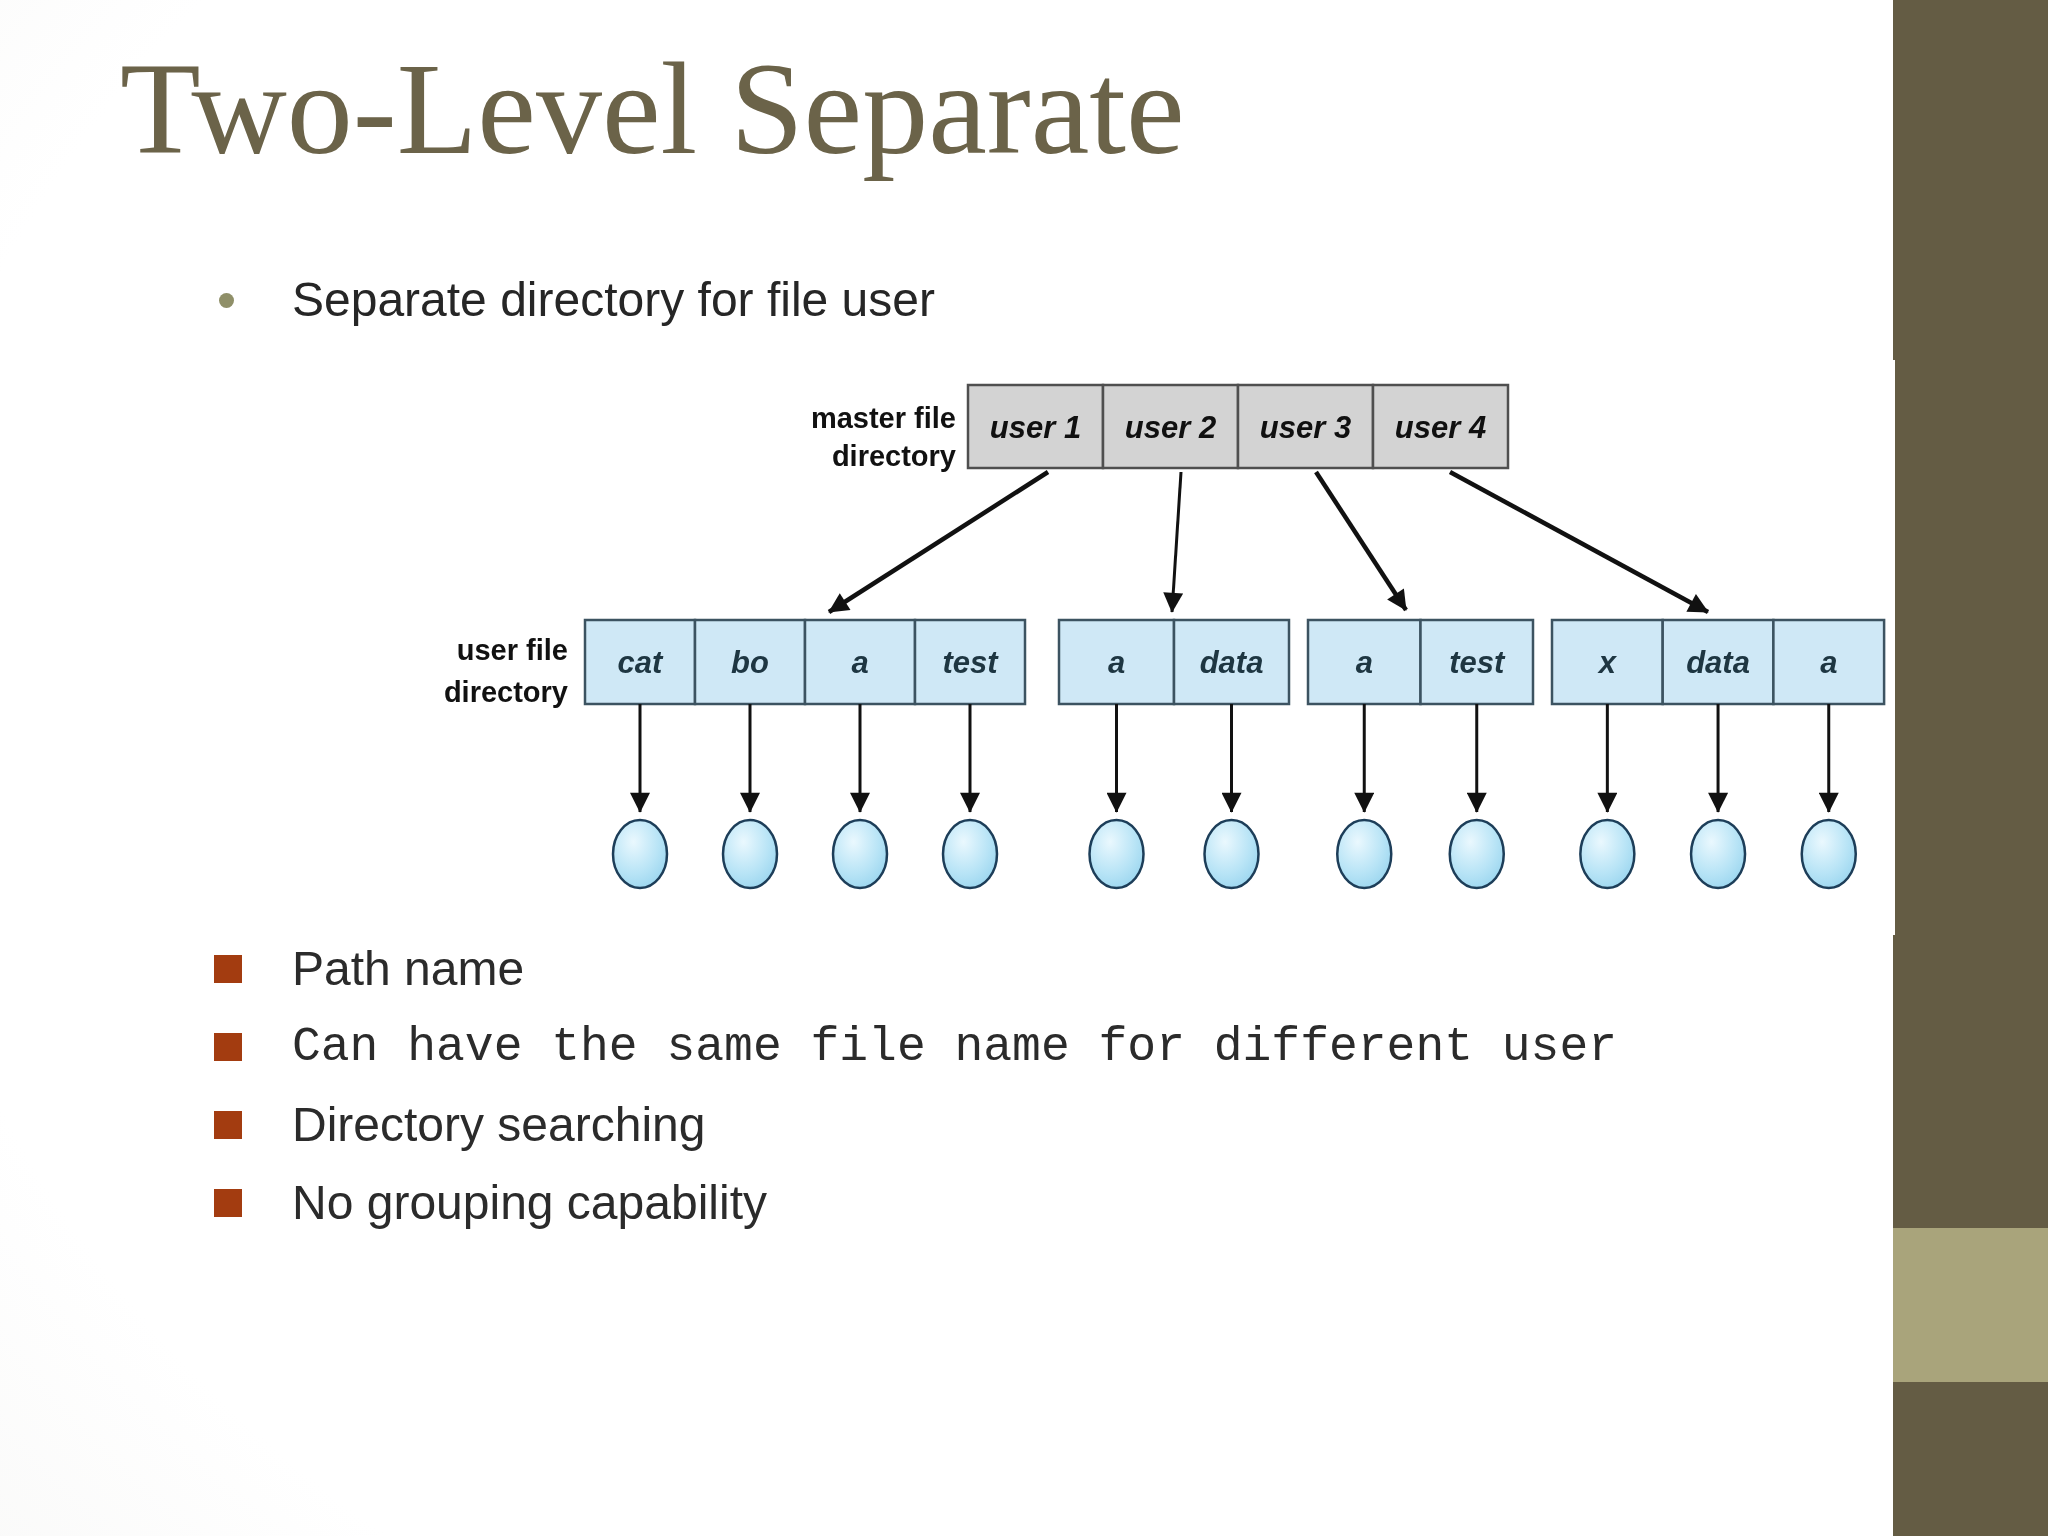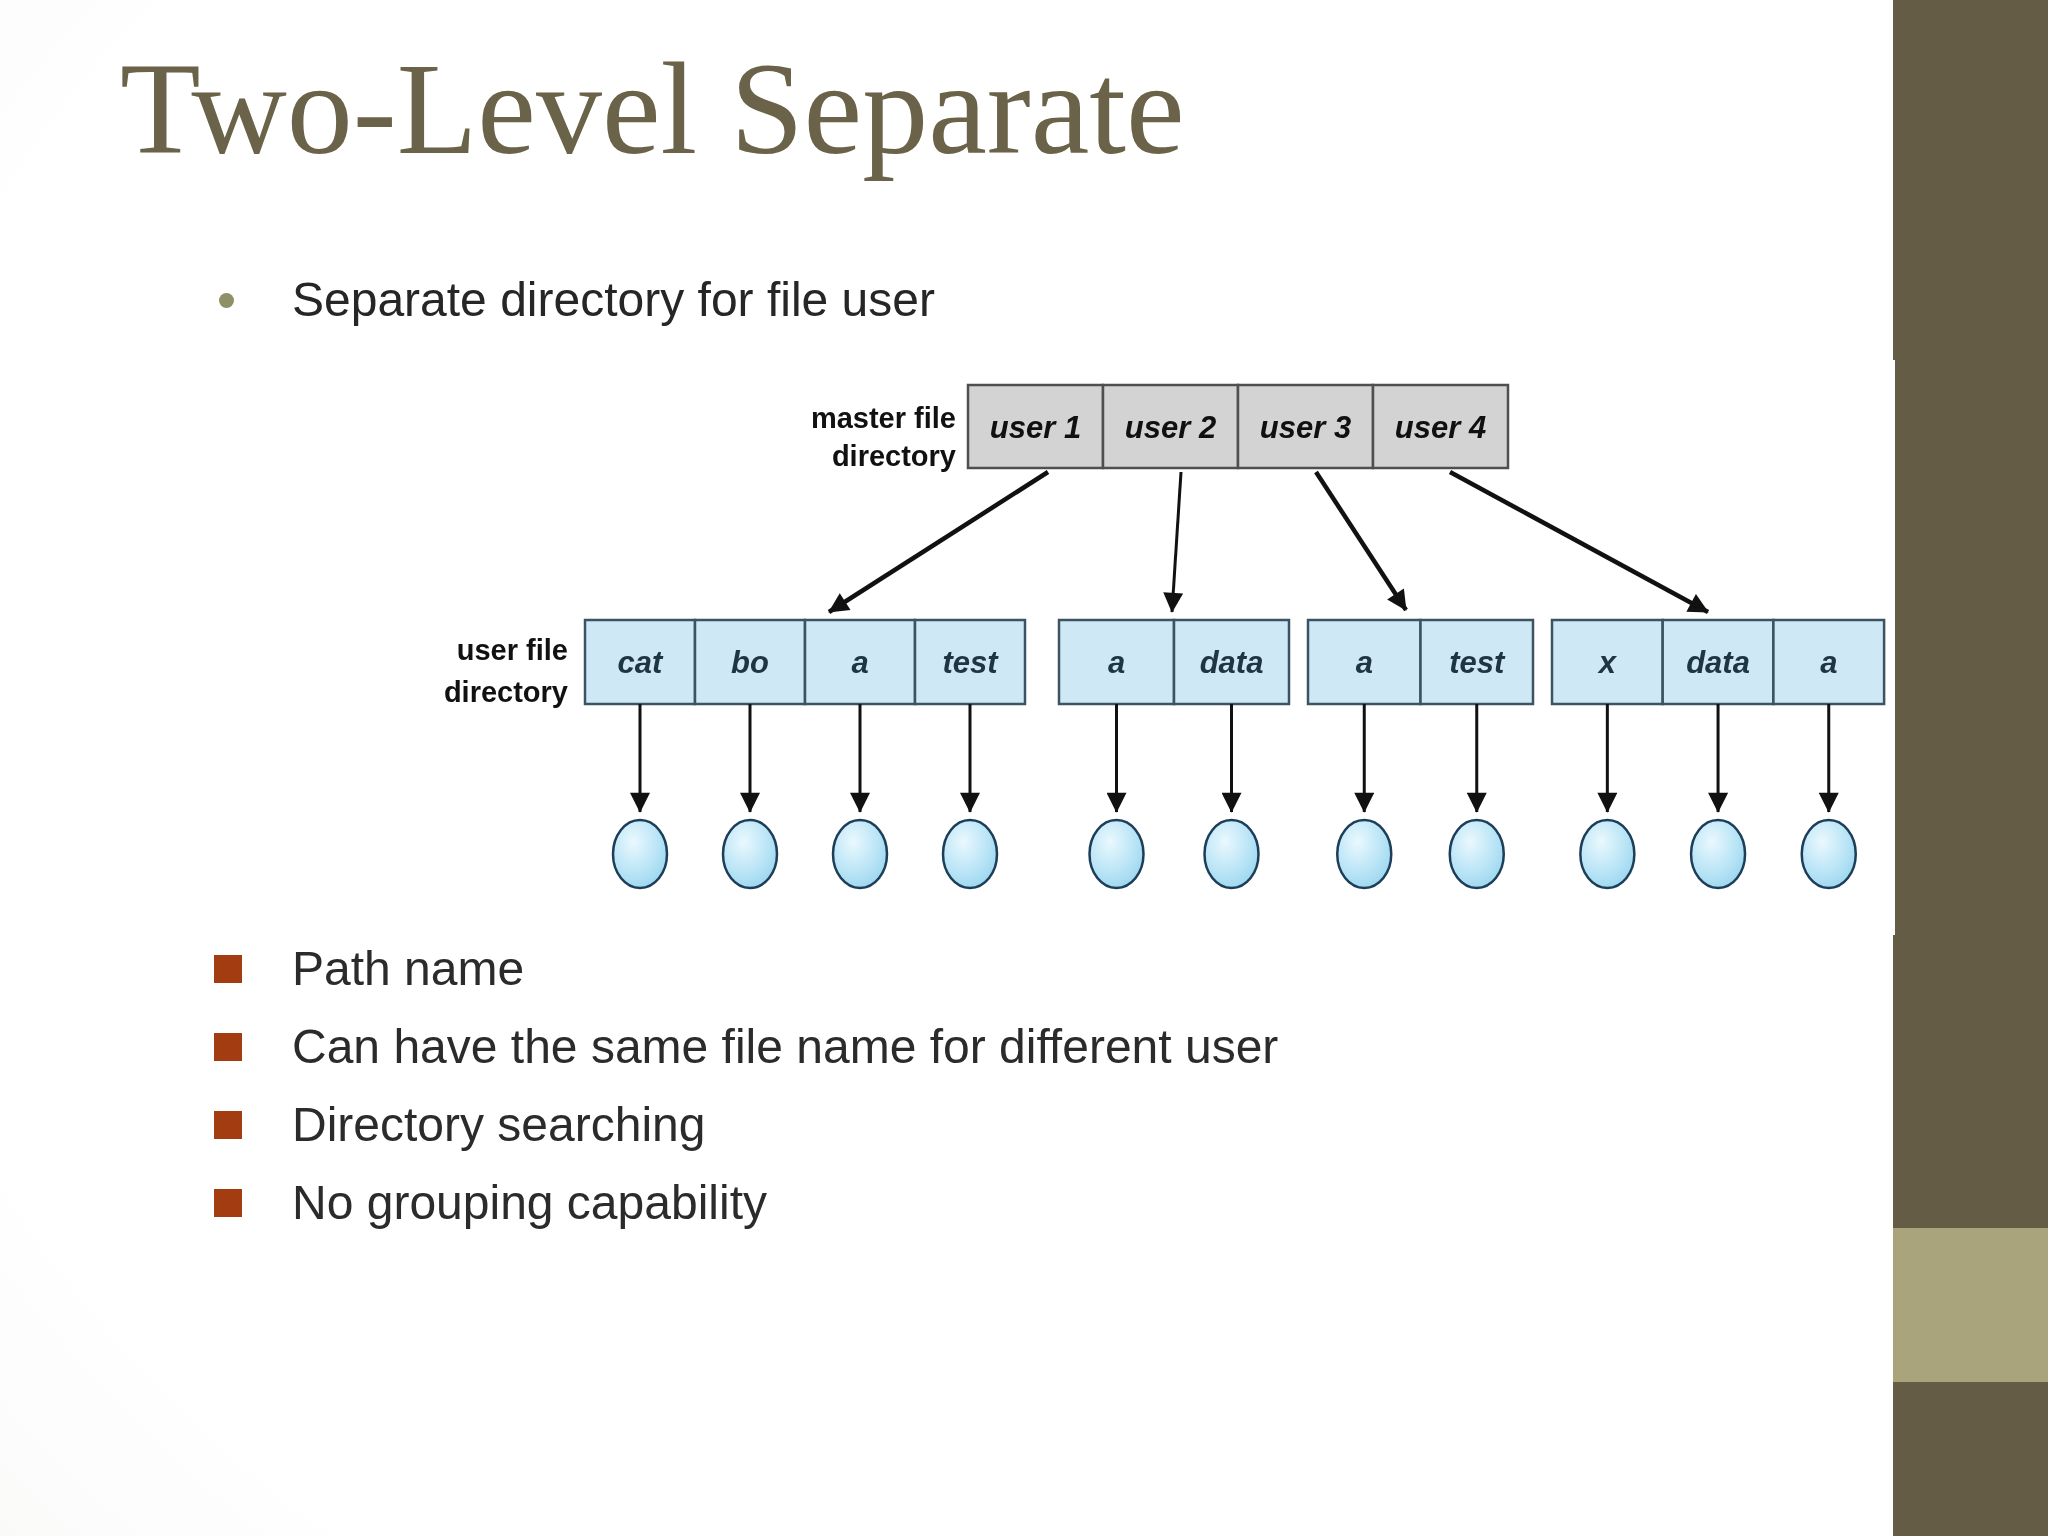--- a/index.html
+++ b/index.html
@@ -41,21 +41,21 @@
     position:absolute;left:420px;top:360px;width:1475px;height:575px;
     background:#ffffff;
     font-weight:bold;
   }
   .diagram-panel svg{position:absolute;left:0;top:0;}
   .b-row{
     position:absolute;left:214px;height:56px;
     display:flex;align-items:center;gap:50px;
   }
   .b-row.r0{top:941px;}
-  .b-row.r1{top:1019px;}
+  .b-row.r1{top:1019px;font-family:Liberation Mono, monospace;}
   .b-row.r2{top:1097px;}
   .b-row.r3{top:1175px;}
   .b-square{
     width:28px;height:28px;background:#a33c10;flex:0 0 auto;
   }
   .b-text{
     font-size:48px;line-height:1;color:#2b2b2b;white-space:nowrap;
   }
 </style>
 </head>

